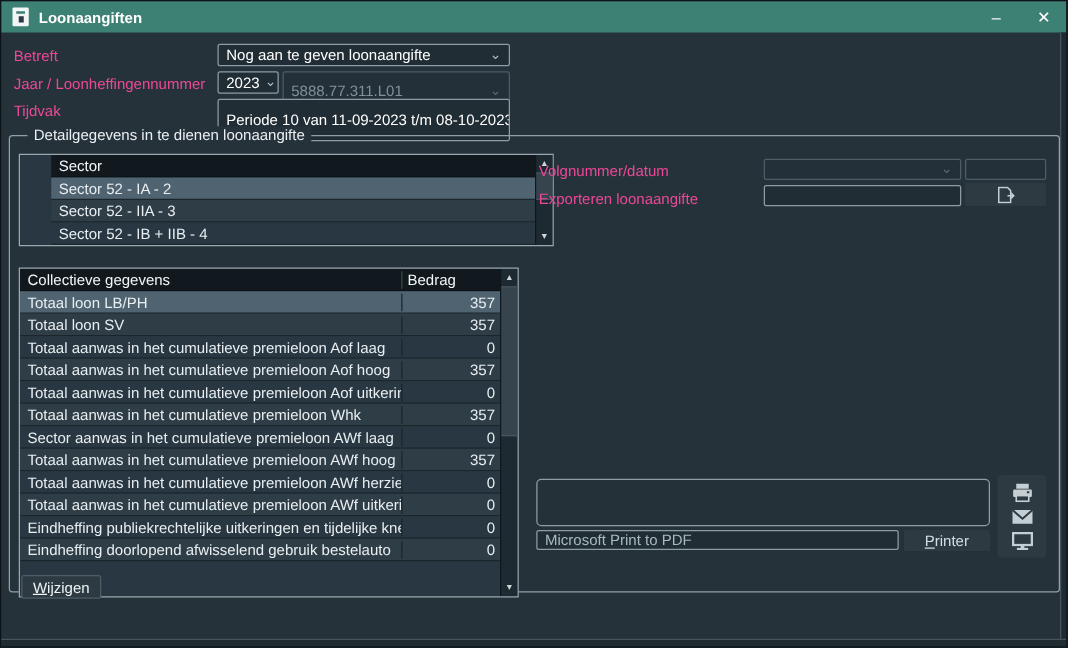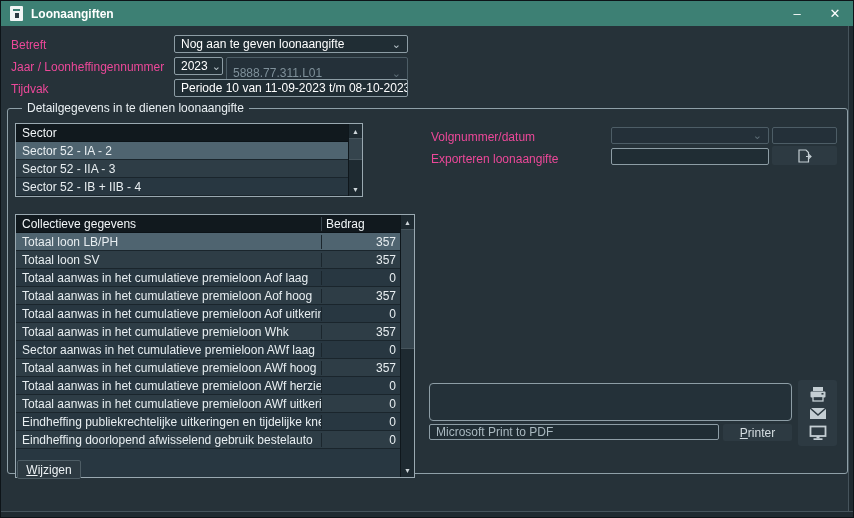--- a/index.html
+++ b/index.html
@@ -119,30 +119,30 @@
   <div class="field" style="left:173px; top:56px; width:49px; height:18px;justify-content:space-between;">
     <span>2023</span>
     <span class="chev">⌄</span>
   </div>
   <div class="field disabled" style="left:225px; top:56px; width:182px; height:32px;">
     <span>5888.77.311.L01</span>
     <span class="chev">⌄</span>
   </div>
 
   <span class="lbl" style="left:10px; top:81px;">Tijdvak</span>
-  <div class="field" style="left:173px; top:78px; width:234px; height:18px;align-items:center;">
+  <div class="field" style="left:173px; top:78px; width:234px; height:34px;align-items:center;">
     <span>Periode 10 van 11-09-2023 t/m 08-10-2023</span>
 
   </div>
 
   <div class="groupbox">
     <span class="legend">Detailgegevens in te dienen loonaangifte</span>
   </div>
 
-  <div class="gridbox" style="left:14px; top:122px; width:348px; height:74px;">
+  <div class="gridbox" style="left:14px; top:122px; width:428px; height:74px;padding-left:25px;">
     <div class="ghead">
       <span class="cell-label">Sector</span>
     </div>
     <div class="rows" style="margin-right:14px;">
       <div class="grow selected">
         <span class="cell-label">Sector 52 - IA - 2</span>
       </div>
       <div class="grow">
         <span class="cell-label">Sector 52 - IIA - 3</span>
       </div>

